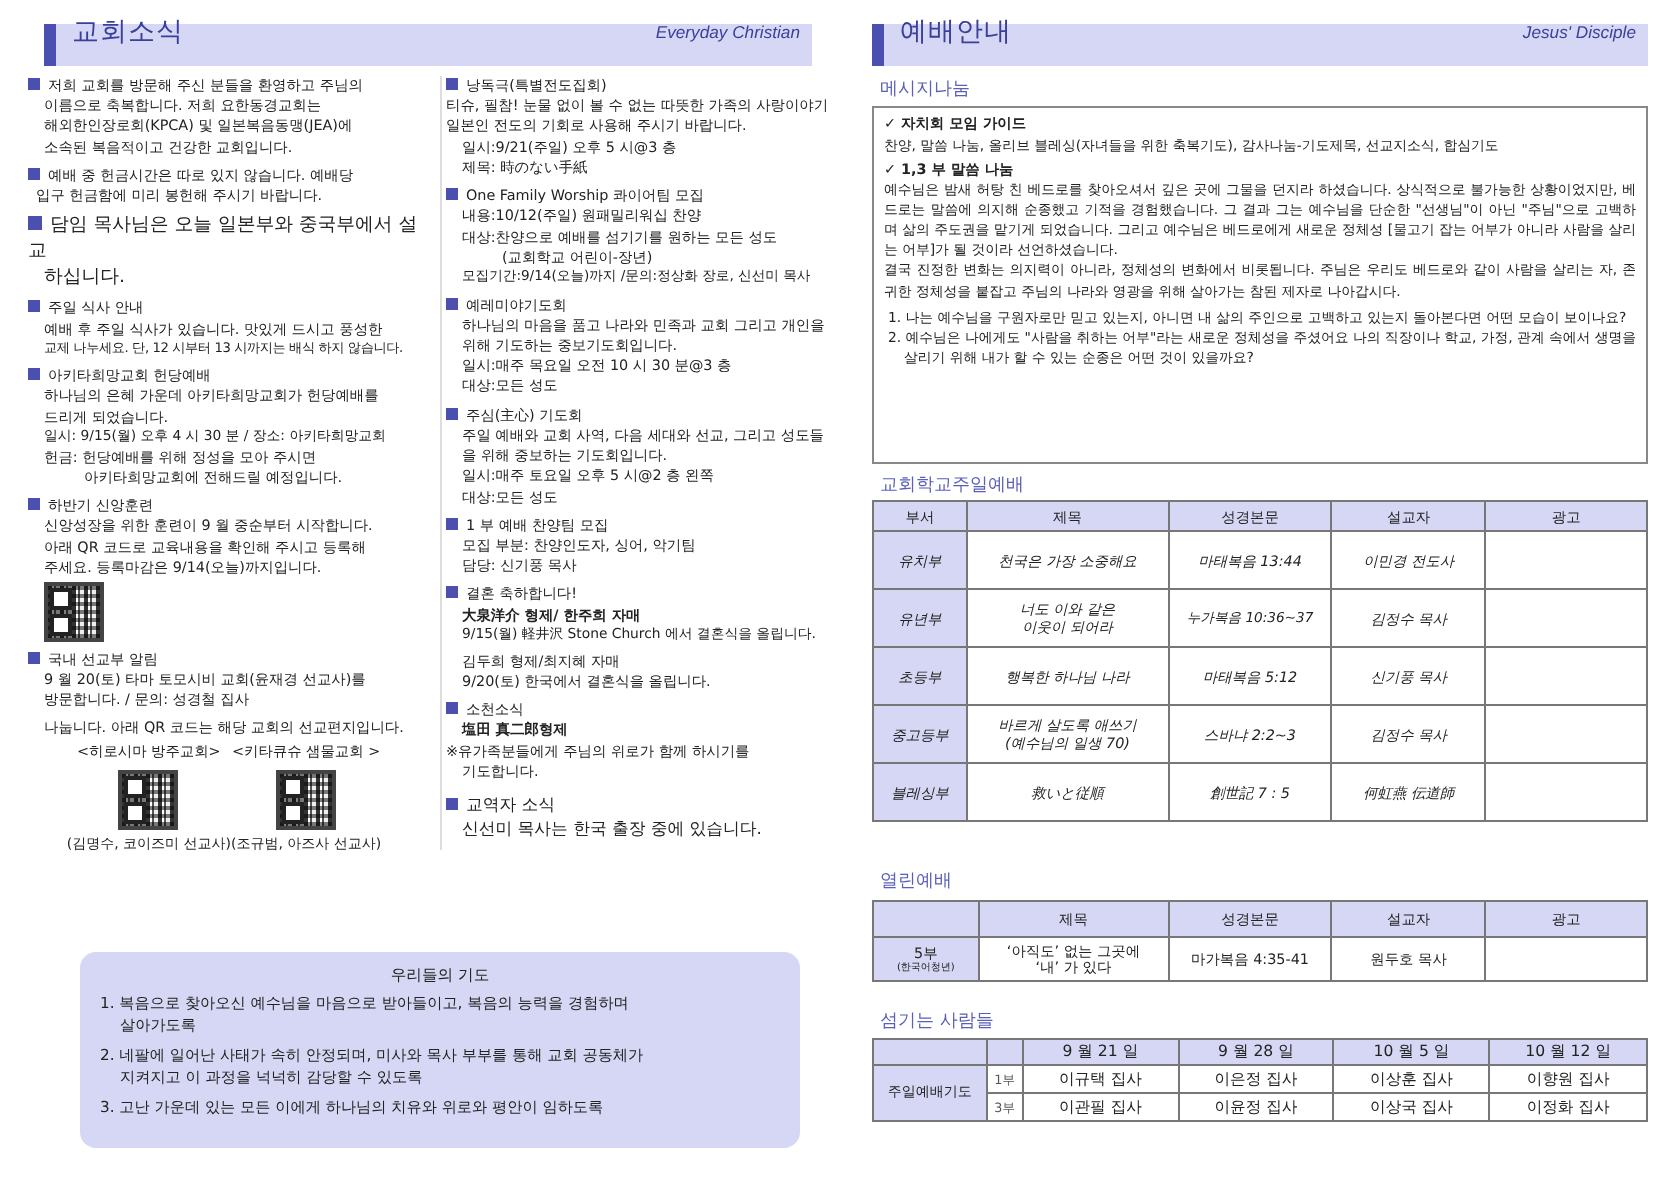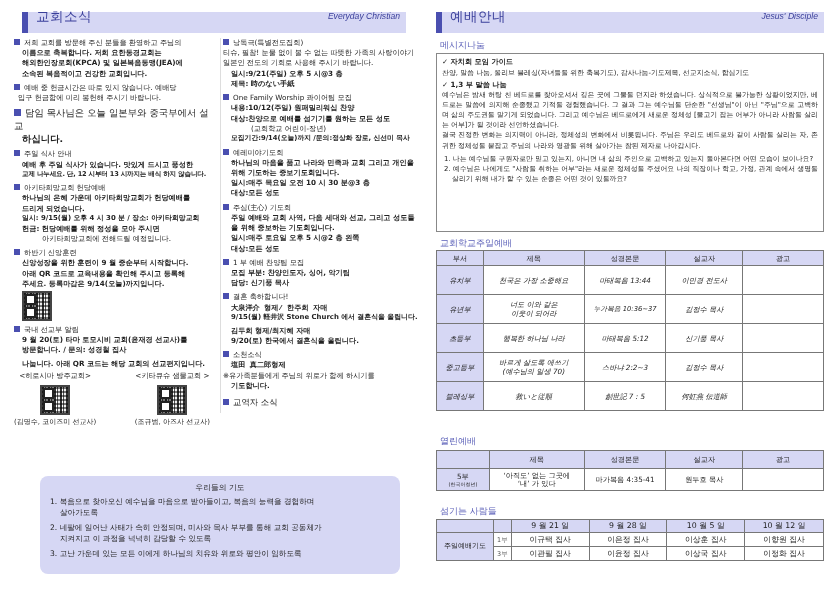--- a/index.html
+++ b/index.html
@@ -16,34 +16,34 @@
     .hdr-title { font-size: 13.5px; color: #3a3f9a; letter-spacing: 0.5px; }
     .hdr-sub { font-family: "Liberation Sans", sans-serif; font-style: italic; font-size: 8.6px; color: #3a3f9a; }
 
     .bullet { display: inline-block; width: 6px; height: 6px; background: #4a4fb0; margin-right: 4px; vertical-align: 0px; }
 
     .news-col { position: absolute; }
     .news-a { left: 14px; top: 38px; width: 200px; }
     .news-b { left: 220px; top: 38px; width: 198px; border-left: 1px solid #ddd; padding-left: 2px; }
     .item { margin-bottom: 4px; }
     .item .t { font-size: 7.2px; }
-    .item .b { padding-left: 8px; font-weight: bold; }
+    .item .b { padding-left: 8px; }
     .item .b3 { padding-left: 28px; }
     .item .big { font-size: 9.4px; line-height: 1.35; }
-    .item .bold { font-weight: bold; font-family: Liberation Mono, monospace; }
+    .item .bold { font-weight: bold; }
 
     .qr { width: 30px; height: 30px; background:
       repeating-linear-gradient(90deg, #333 0 2px, #fff 2px 3px, #555 3px 4px, #eee 4px 6px),
       repeating-linear-gradient(0deg, rgba(0,0,0,.5) 0 2px, rgba(255,255,255,.6) 2px 4px);
       background-blend-mode: multiply; border: 2px solid #444; position: relative; }
     .qr::before, .qr::after { content: ""; position: absolute; width: 7px; height: 7px; border: 2px solid #222; background: #fff; }
     .qr::before { top: 1px; left: 1px; }
     .qr::after { bottom: 1px; left: 1px; }
 
-    .qr-row { display: flex; justify-content: space-between; width: 196px; margin-top: 2px; }
+    .qr-row { display: flex; justify-content: center; width: 196px; margin-top: 2px; }
     .qr-cell { display: flex; flex-direction: column; align-items: center; }
     .qr-cell .cap { font-size: 7px; margin-top: 3px; }
 
     .prayer { position: absolute; left: 40px; top: 476px; width: 360px; height: 98px; background: #d6d7f4; border-radius: 8px; padding: 6px 10px; }
     .prayer-title { text-align: center; font-size: 7.8px; margin-bottom: 3px; }
     .prayer-item { font-size: 7.6px; margin-bottom: 4px; line-height: 1.45; }
     .prayer-item .cont { padding-left: 10px; display: block; }
 
     .sec-label { position: absolute; color: #5a5fb8; font-size: 9px; }
 
@@ -181,20 +181,21 @@
       <div class="b">9/20(토) 한국에서 결혼식을 올립니다.</div>
     </div>
     <div class="item">
       <div class="t"><span class="bullet"></span><span>소천소식</span></div>
       <div class="b bold">塩田 真二郎형제</div>
       <div>※유가족분들에게 주님의 위로가 함께 하시기를</div>
       <div class="b">기도합니다.</div>
     </div>
     <div class="item" style="margin-top:6px">
       <div style="font-size:8.4px"><span class="bullet"></span><span>교역자 소식</span></div>
+      <div class="b" style="font-size:8.4px">신선미 목사는 한국 출장 중에 있습니다.</div>
     </div>
   </div>
 
   <div class="prayer">
     <div class="prayer-title">우리들의 기도</div>
     <div class="prayer-item">
       <span>1. 복음으로 찾아오신 예수님을 마음으로 받아들이고, 복음의 능력을 경험하며</span>
       <span class="cont">살아가도록</span>
     </div>
     <div class="prayer-item">

